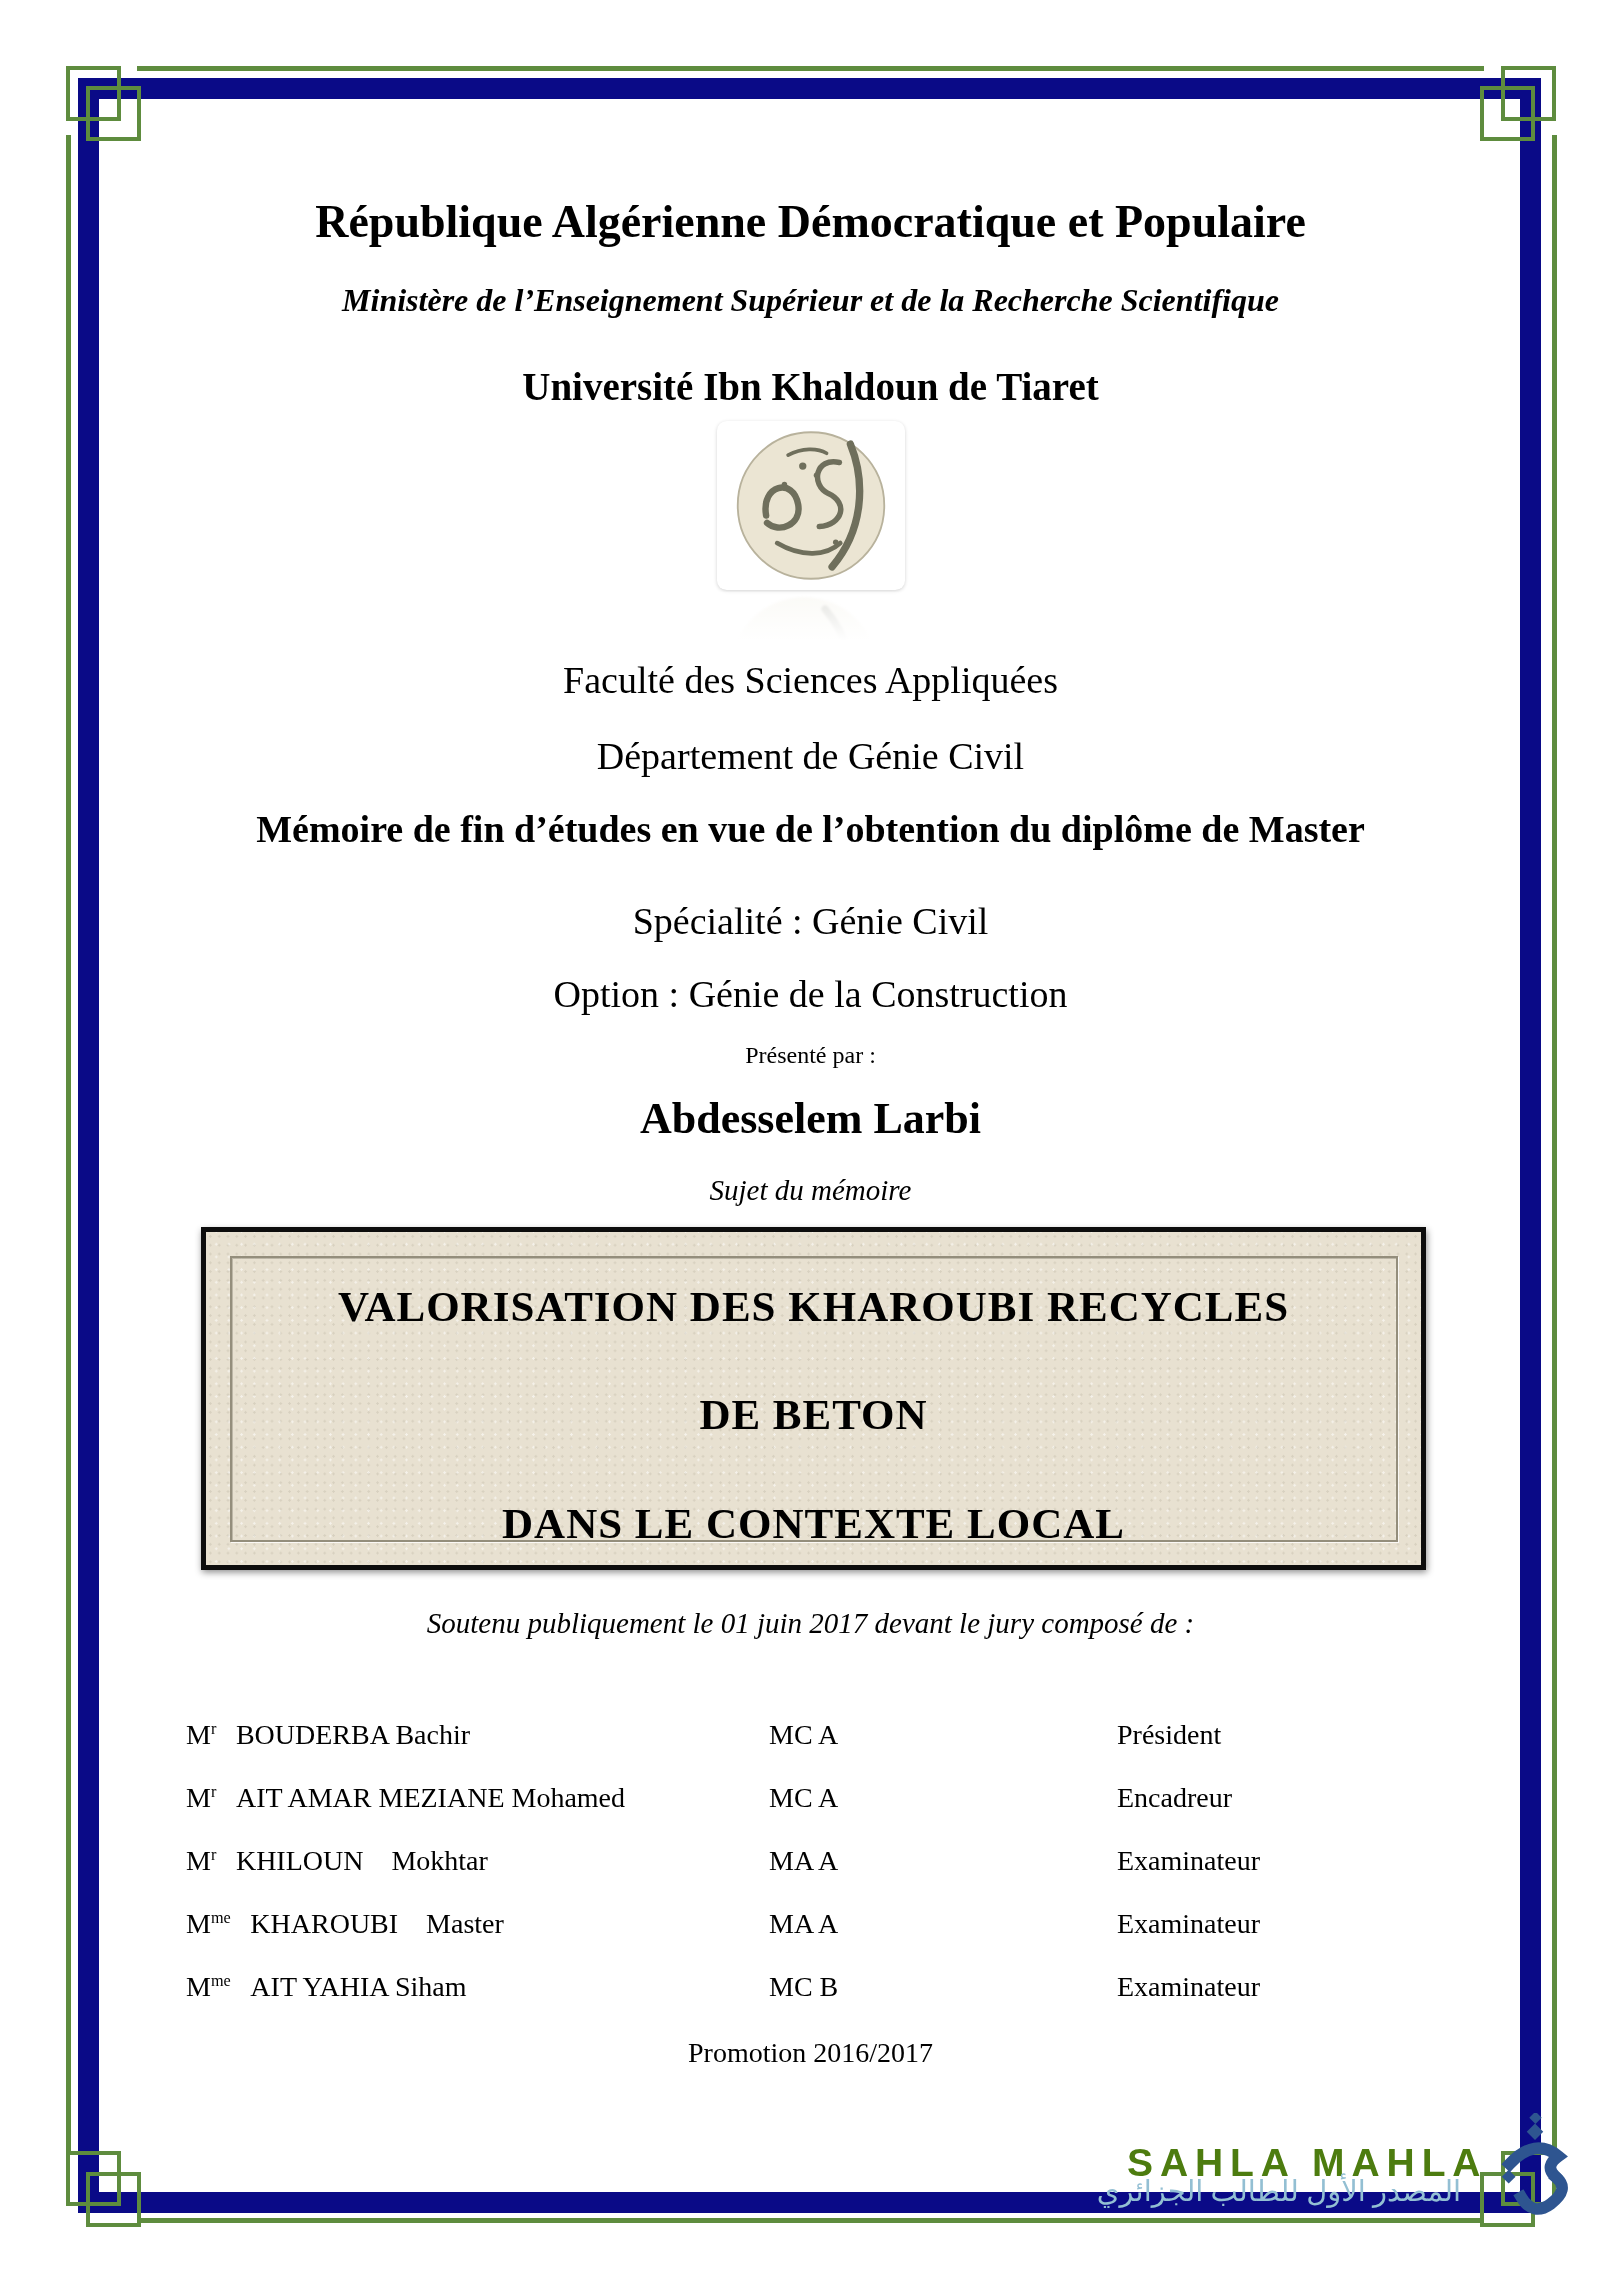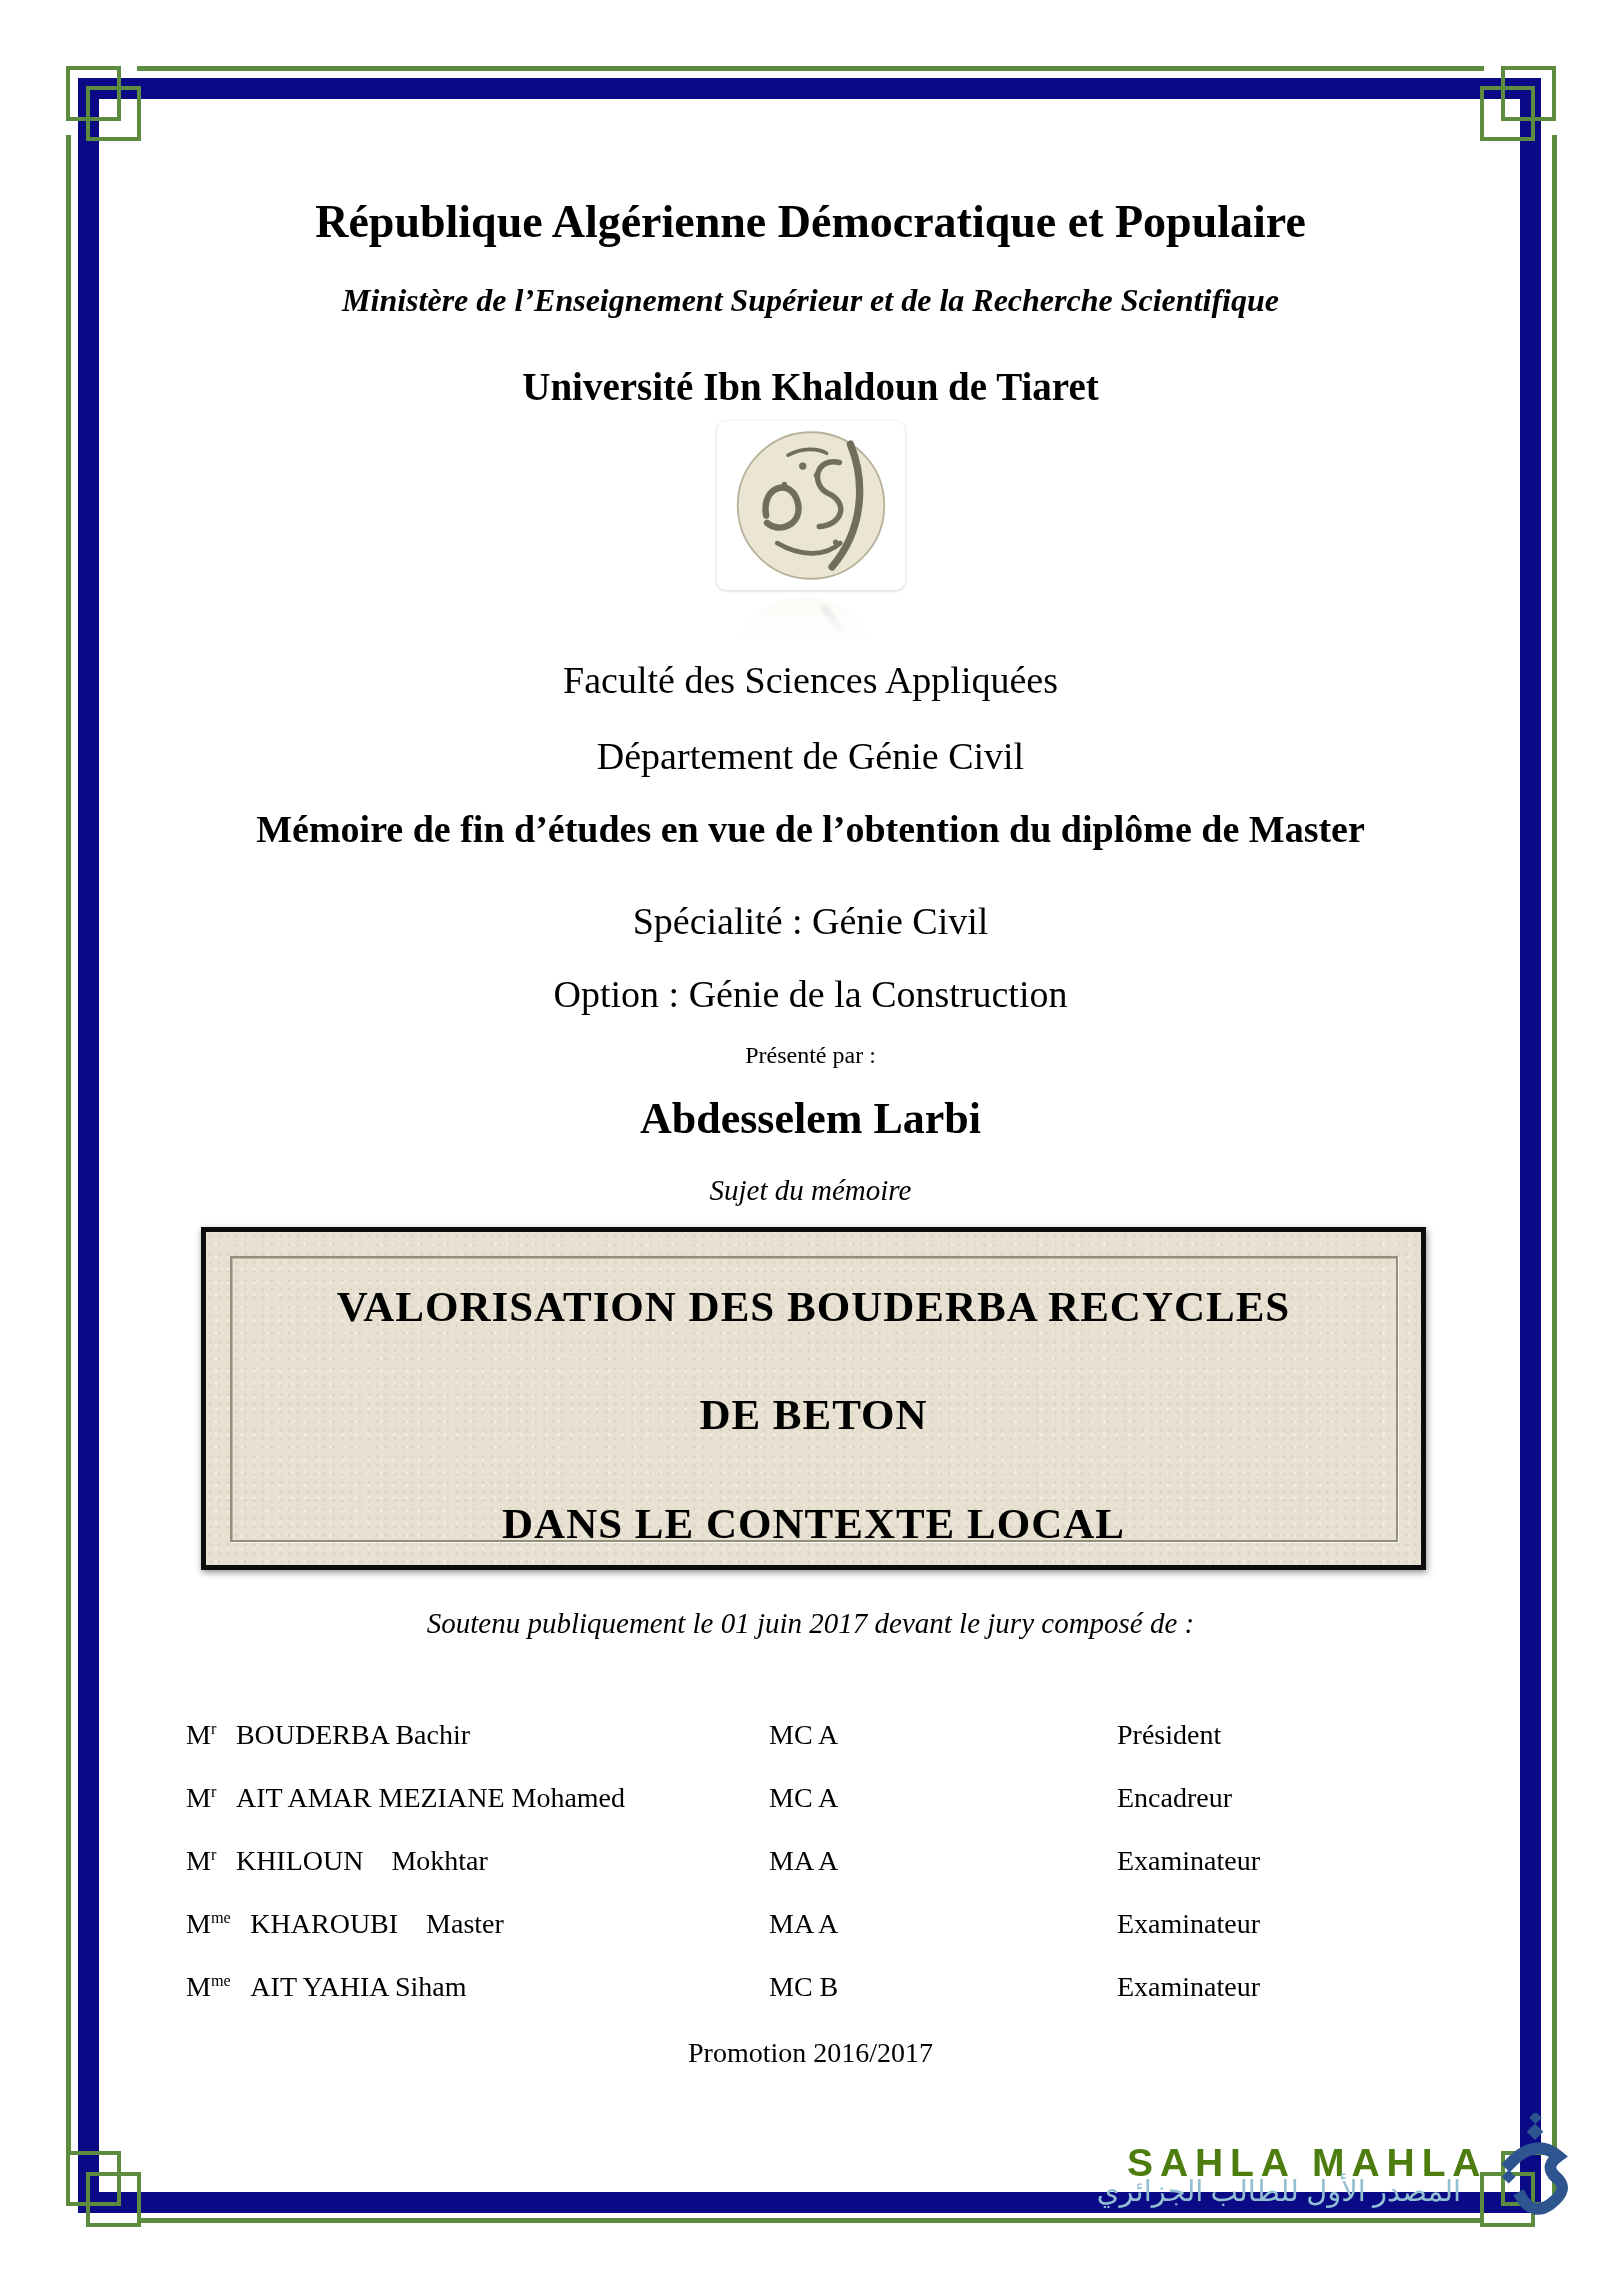--- a/index.html
+++ b/index.html
@@ -153,21 +153,21 @@
   <div class="cline department">Département de Génie Civil</div>
   <div class="cline memoire">Mémoire de fin d’études en vue de l’obtention du diplôme de Master</div>
   <div class="cline option">Option : Génie de la Construction</div>
   <div class="cline specialite">Spécialité : Génie Civil</div>
   <div class="cline presente">Présenté par :</div>
   <div class="cline author">Abdesselem Larbi</div>
   <div class="cline sujet">Sujet du mémoire</div>
 
   <div class="subject-box">
     <div class="subject-inner"></div>
-    <div class="box-line first">VALORISATION DES BOUDERBA RECYCLES</div>
+    <div class="box-line first">VALORISATION DES KHAROUBI RECYCLES</div>
     <div class="box-line">DE BETON</div>
     <div class="box-line">DANS LE CONTEXTE LOCAL</div>
   </div>
 
   <div class="cline soutenu">Soutenu publiquement le 01 juin 2017 devant le jury composé de :</div>
 
   <div class="jury">
     <div class="jury-row">
       <div><span class="jtitle"><span>M</span><sup>r</sup></span><span class="jname">BOUDERBA Bachir</span></div>
       <div>MC A</div>

